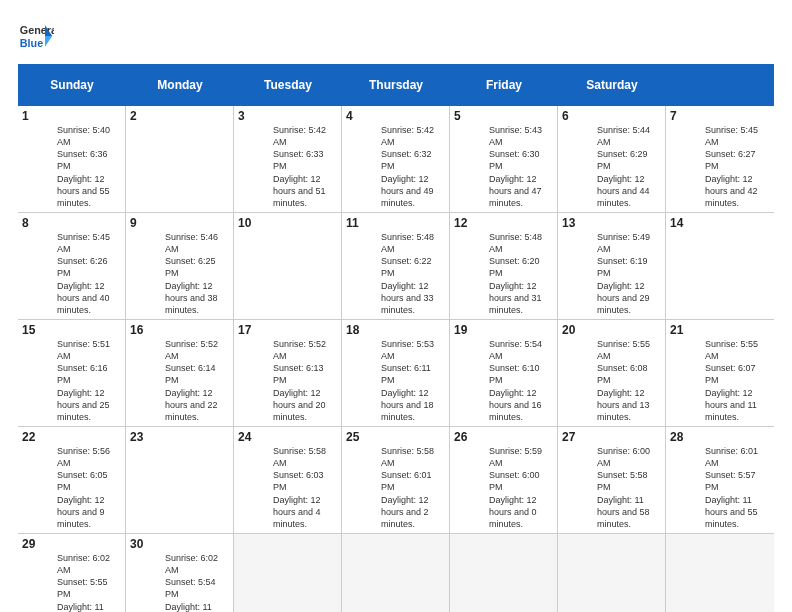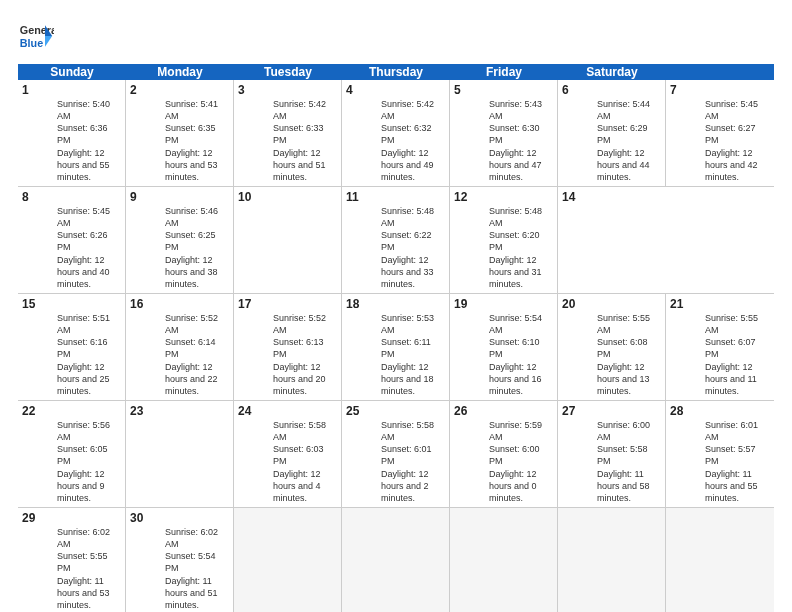--- a/index.html
+++ b/index.html
@@ -52,21 +52,21 @@
     .cal-header {
       display: grid;
       grid-template-columns: repeat(7, 1fr);
       background: #1565c0;
     }
     .cal-header-cell {
       color: #fff;
       font-size: 12px;
       font-weight: bold;
       text-align: center;
-      padding: 1px 2px;
+      padding: 14px 2px;
     }
     .cal-body {
       display: flex;
       flex-direction: column;
       flex: 1;
     }
     .cal-row {
       display: grid;
       grid-template-columns: repeat(7, 1fr);
       flex: 1;
@@ -134,21 +134,20 @@
         <div class="cal-header-cell">Saturday</div>
       </div>
     <div class="cal-body">
     <div class="cal-row">
           <div class="cal-cell">
             <span class="day-num">1</span>
             <div class="info">Sunrise: 5:40 AM<br>Sunset: 6:36 PM<br>Daylight: 12 hours and 55 minutes.</div>
           </div>
           <div class="cal-cell">
             <span class="day-num">2</span>
-            <div class="info">Sunrise: 5:41 AM<br>Sunset: 6:35 PM<br>Daylight: 12 hours and 53 minutes.</div>
           </div>
           <div class="cal-cell">
             <span class="day-num">3</span>
             <div class="info">Sunrise: 5:42 AM<br>Sunset: 6:33 PM<br>Daylight: 12 hours and 51 minutes.</div>
           </div>
           <div class="cal-cell">
             <span class="day-num">4</span>
             <div class="info">Sunrise: 5:42 AM<br>Sunset: 6:32 PM<br>Daylight: 12 hours and 49 minutes.</div>
           </div>
           <div class="cal-cell">
@@ -176,20 +175,24 @@
           <div class="cal-cell">
             <span class="day-num">10</span>
           </div>
           <div class="cal-cell">
             <span class="day-num">11</span>
             <div class="info">Sunrise: 5:48 AM<br>Sunset: 6:22 PM<br>Daylight: 12 hours and 33 minutes.</div>
           </div>
           <div class="cal-cell">
             <span class="day-num">12</span>
             <div class="info">Sunrise: 5:48 AM<br>Sunset: 6:20 PM<br>Daylight: 12 hours and 31 minutes.</div>
+          </div>
+          <div class="cal-cell">
+            <span class="day-num">13</span>
+            <div class="info">Sunrise: 5:49 AM<br>Sunset: 6:19 PM<br>Daylight: 12 hours and 29 minutes.</div>
           </div>
           <div class="cal-cell">
             <span class="day-num">14</span>
           </div>
         </div>
         <div class="cal-row">
           <div class="cal-cell">
             <span class="day-num">15</span>
             <div class="info">Sunrise: 5:51 AM<br>Sunset: 6:16 PM<br>Daylight: 12 hours and 25 minutes.</div>
           </div>

